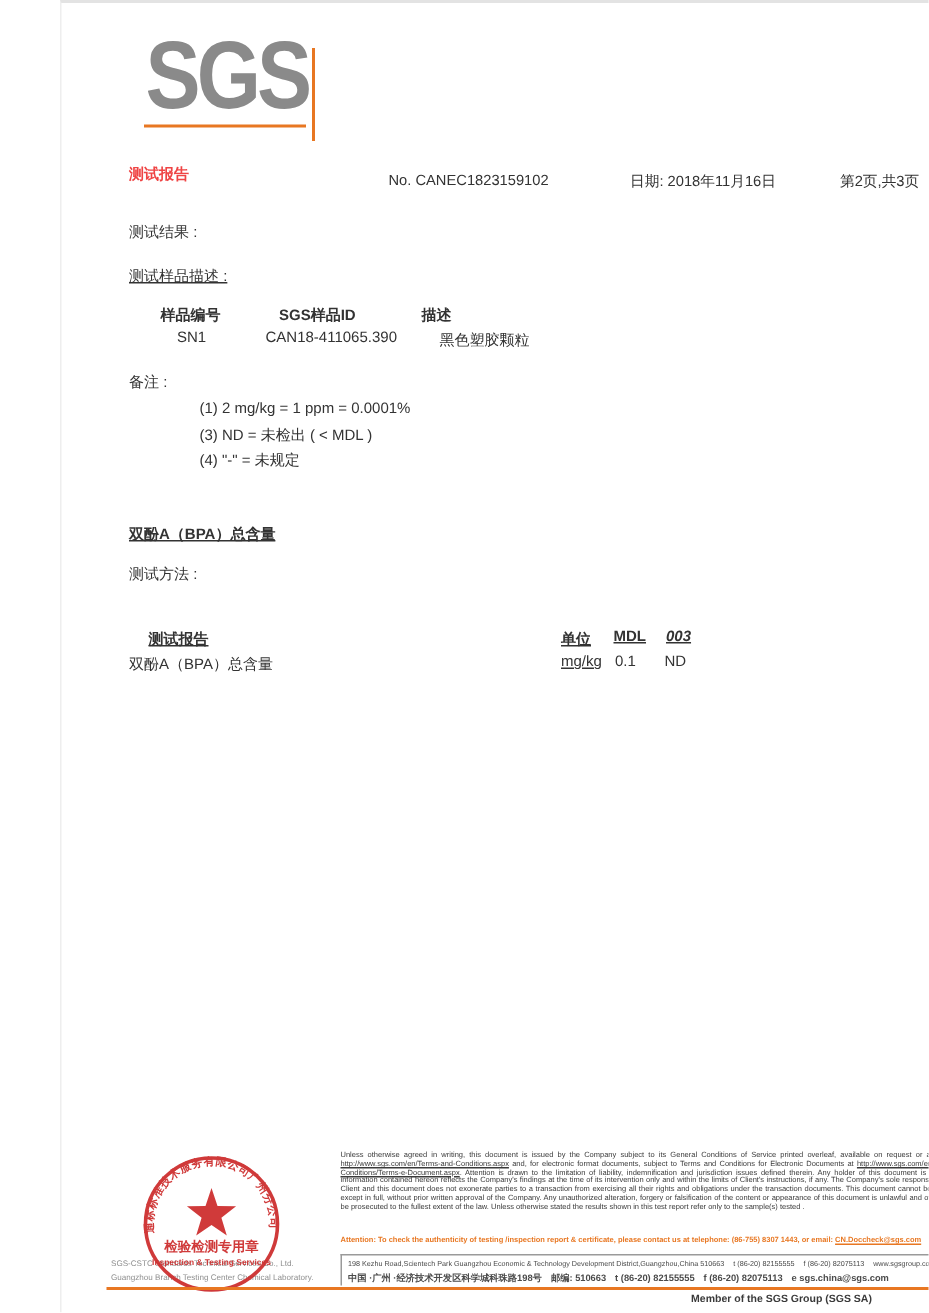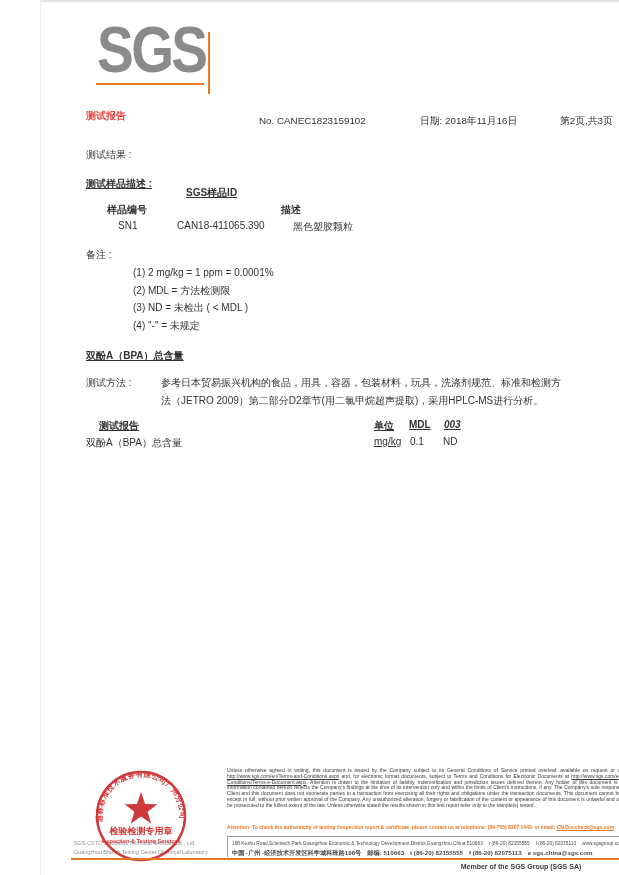--- a/index.html
+++ b/index.html
@@ -22,24 +22,24 @@
   .report-title { left:45px; top:107px; font-size:10px; font-weight:bold; color:#ef4444; }
   .hdr { font-size:9.8px; color:#333; }
   .report-no   { left:218px; top:113px; }
   .report-date { left:379px; top:113px; }
   .page-num    { left:519px; top:113px; }
 
   
   .sec { font-size:10px; color:#333; }
 
   .results-heading     { left:45px; top:146px; }
-  .sample-desc-heading { left:45px; top:175px; font-weight:bold; text-decoration:underline; }
+  .sample-desc-heading { left:45px; top:175px; font-weight:normal; text-decoration:underline; }
 
   .st-h1 { left:66px;  top:201px; font-weight:bold; }
-  .st-h2 { left:145px; top:184px; font-weight:bold;text-decoration:underline; }
+  .st-h2 { left:145px; top:201px; font-weight:bold; }
   .st-h3 { left:240px; top:201px; font-weight:bold;font-family:Liberation Mono, monospace; }
   .st-c1 { left:77px;  top:218px; }
   .st-c2 { left:136px; top:218px; }
   .st-c3 { left:252px; top:218px; }
 
   .remarks-heading { left:45px; top:246px; }
   .remarks-list { left:92px; top:262px; }
   .remarks-list div { height:17.6px; line-height:17.6px; }
 
   .bpa-heading { left:45px; top:347px; font-weight:bold; text-decoration:underline; }
@@ -98,28 +98,26 @@
   <div class="abs sec st-h1">样品编号</div>
   <div class="abs sec st-h2">SGS样品ID</div>
   <div class="abs sec st-h3">描述</div>
   <div class="abs sec st-c1">SN1</div>
   <div class="abs sec st-c2">CAN18-411065.390</div>
   <div class="abs sec st-c3">黑色塑胶颗粒</div>
 
   <div class="abs sec remarks-heading">备注 :</div>
   <div class="abs sec remarks-list">
     <div>(1) 2 mg/kg = 1 ppm = 0.0001%</div>
-    <div>(2) MDL = 方法检测限</div>
     <div>(3) ND = 未检出 ( &lt; MDL )</div>
     <div>(4) "-" = 未规定</div>
   </div>
 
   <div class="abs sec bpa-heading">双酚A（BPA）总含量</div>
   <div class="abs sec method-label">测试方法 :</div>
-  <div class="abs sec method-text">参考日本贸易振兴机构的食品，用具，容器，包装材料，玩具，洗涤剂规范、标准和检测方法（JETRO 2009）第二部分D2章节(用二氯甲烷超声提取)，采用HPLC-MS进行分析。</div>
 
   <div class="abs sec rt-h1">测试报告</div>
   <div class="abs sec rt-h2">单位</div>
   <div class="abs sec rt-h3">MDL</div>
   <div class="abs sec rt-h4">003</div>
   <div class="abs sec rt-c1">双酚A（BPA）总含量</div>
   <div class="abs sec rt-c2">mg/kg</div>
   <div class="abs sec rt-c3">0.1</div>
   <div class="abs sec rt-c4">ND</div>
 

